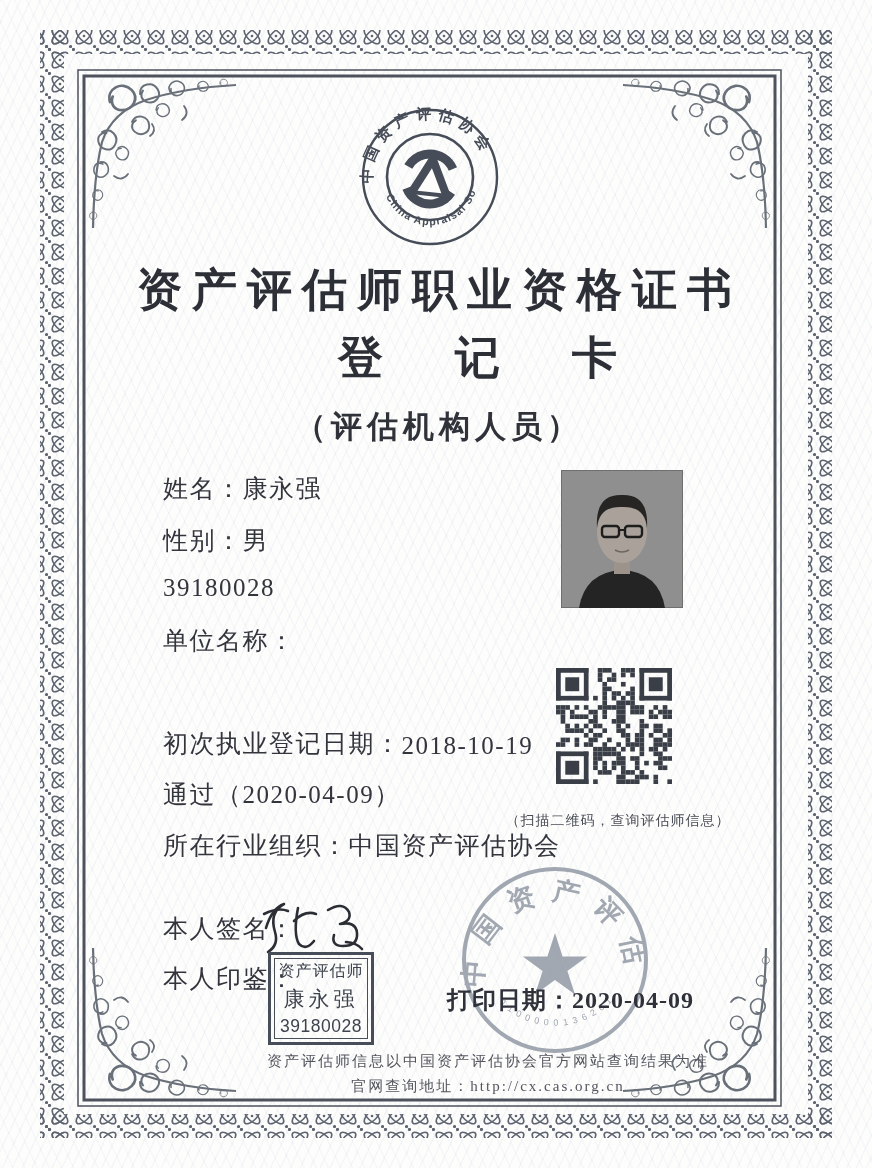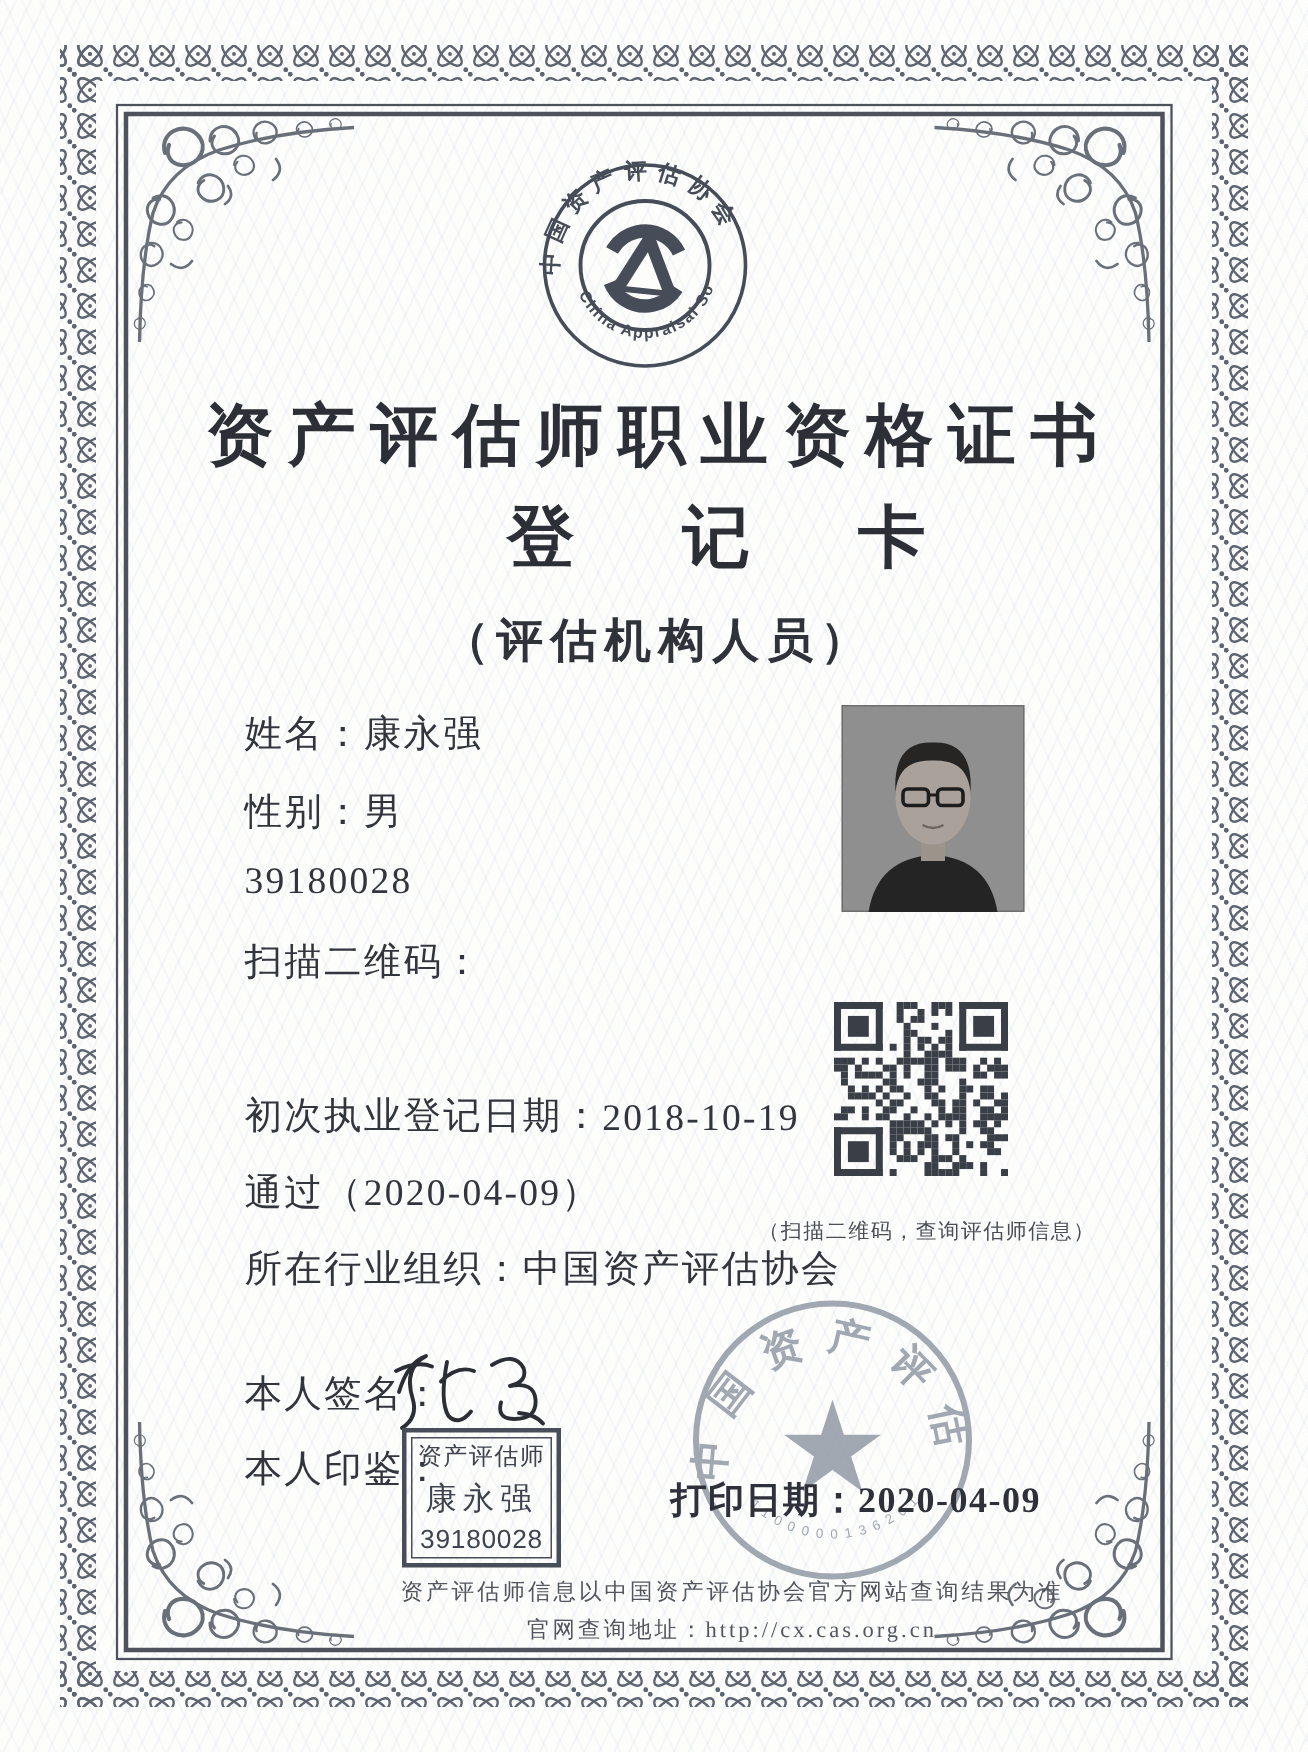--- a/index.html
+++ b/index.html
@@ -119,21 +119,21 @@
   <span class="val">康永强</span>
 </div>
 <div class="abs frow" style="top:524px;">
   <span class="lab">性别：</span>
   <span class="val">男</span>
 </div>
 <div class="abs frow" style="top:574px;">
   <span class="val">39180028</span>
 </div>
 <div class="abs frow" style="top:624px;">
-  <span class="lab">扫描二维码：</span>
+  <span class="lab">单位名称：</span>
 </div>
 <div class="abs frow" style="top:727px;">
   <span class="lab">初次执业登记日期：</span>
   <span class="val">2018-10-19</span>
 </div>
 <div class="abs frow" style="top:778px;">
   <span class="val">通过（2020-04-09）</span>
 </div>
 <div class="abs frow" style="top:829px;">
   <span class="lab">所在行业组织：</span>

